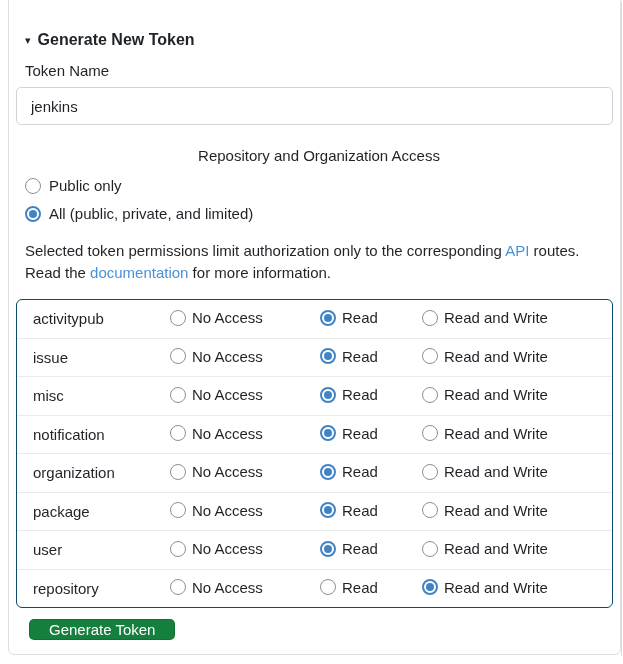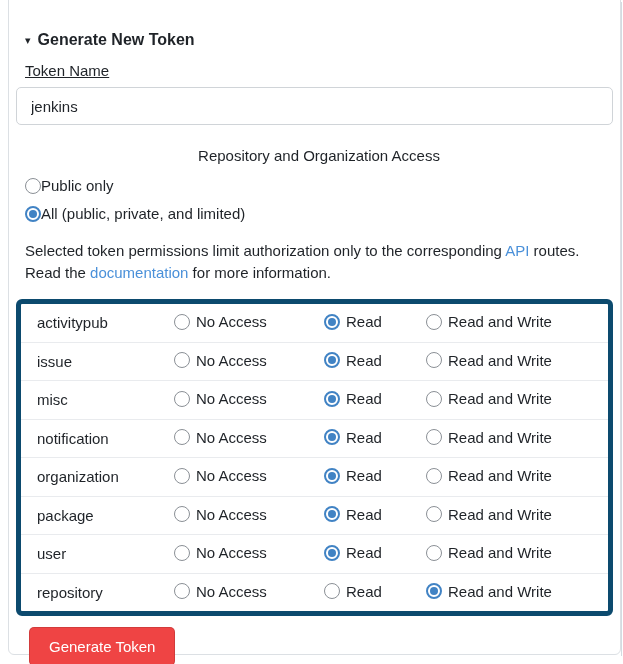--- a/index.html
+++ b/index.html
@@ -43,40 +43,39 @@
     cursor:pointer;
     margin-bottom:13px;
   }
   .collapse-header .tri {
     font-size:11px; margin-right:7px; color:#1f2328;
   }
   .field-label {
     padding-left:9px;
     margin-bottom:8px;
     font-size:15px;
-    text-decoration:underline;
   }
   .text-input {
     display:block;
     width:100%; height:38px;
     border:1px solid #d0d4d8;
     border-radius:5px;
     padding:0 14px;
     font-family:inherit; font-size:15px; color:#1f2328;
     outline:none;
     margin-bottom:22px;
   }
   .section-label {
     padding-left:9px;
     margin-bottom:13px;
     font-size:15px;
     text-align:center;
   }
   .radio-line {
-    display:flex; align-items:center; 
+    display:flex; align-items:center; gap:8px;
     padding-left:9px;
     margin-bottom:11px;
     cursor:pointer;
     font-size:15px;
   }
   .radio {
     display:inline-block; flex:none;
     width:16px; height:16px;
     border:1px solid #8b9096;
     border-radius:50%;
@@ -93,40 +92,40 @@
     margin-top:18px;
     width:585px;
     line-height:22px;
     font-size:15px;
     margin-bottom:15px;
   }
   .note a { color:#4a90d9; text-decoration:none; cursor:pointer; }
   .scope-table {
     width:100%;
     border-collapse:separate; border-spacing:0;
-    border:5px solid #0c4a6e;
+    border:1px solid #0c4a6e;
     border-radius:6px;
     font-size:15px;
   }
   .scope-table td { padding:9px 8px; vertical-align:middle; }
   .scope-table tr + tr td { border-top:1px solid #e9ebee; }
   .scope-table td:first-child { padding-left:16px; }
   .opt {
     display:inline-flex; align-items:center; gap:6px;
     cursor:pointer; white-space:nowrap;justify-content:flex-end;
   }
   .btn-primary {
     display:inline-block;
     margin:11px 0 0 13px;
-    background:#ef4444;
+    background:#15803d;
     border:1px solid rgba(0,0,0,0.12);
     border-radius:5px;
     color:#fff;
     font-family:inherit; font-size:15px;
-    padding:10px 19px;
+    padding:1px 19px;
     cursor:pointer;
   }
 </style>
 </head>
 <body>
 
 <div class="page">
   <div class="top-line"></div>
   <div class="top-tick"></div>
   <div class="right-edge"></div>

